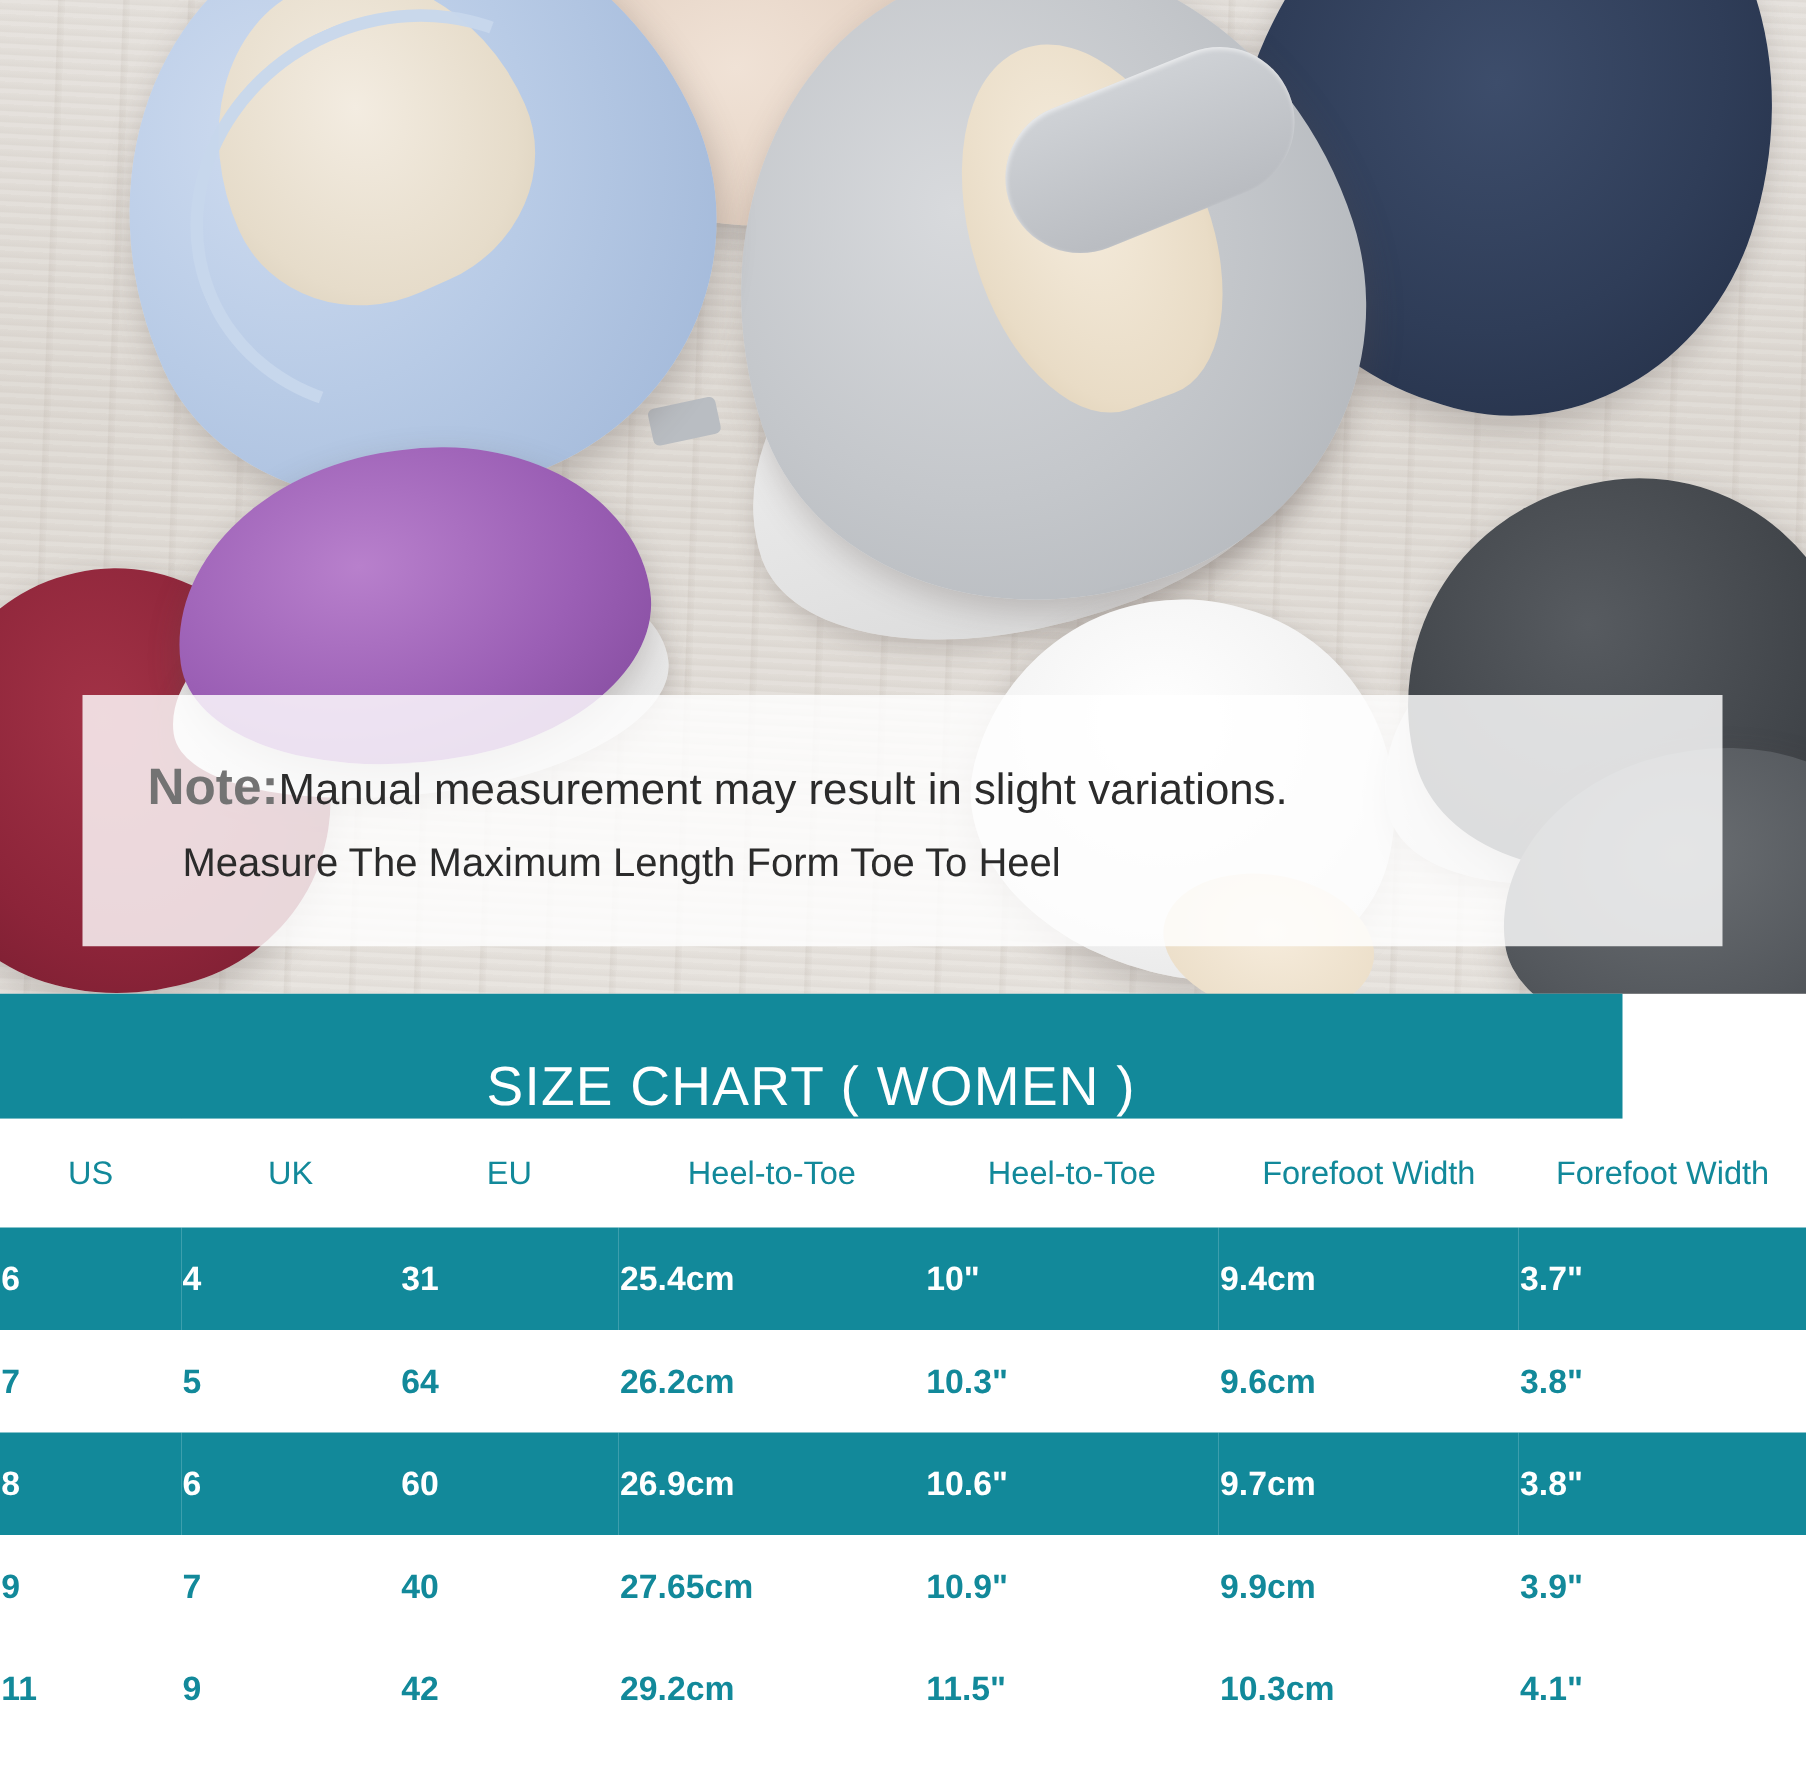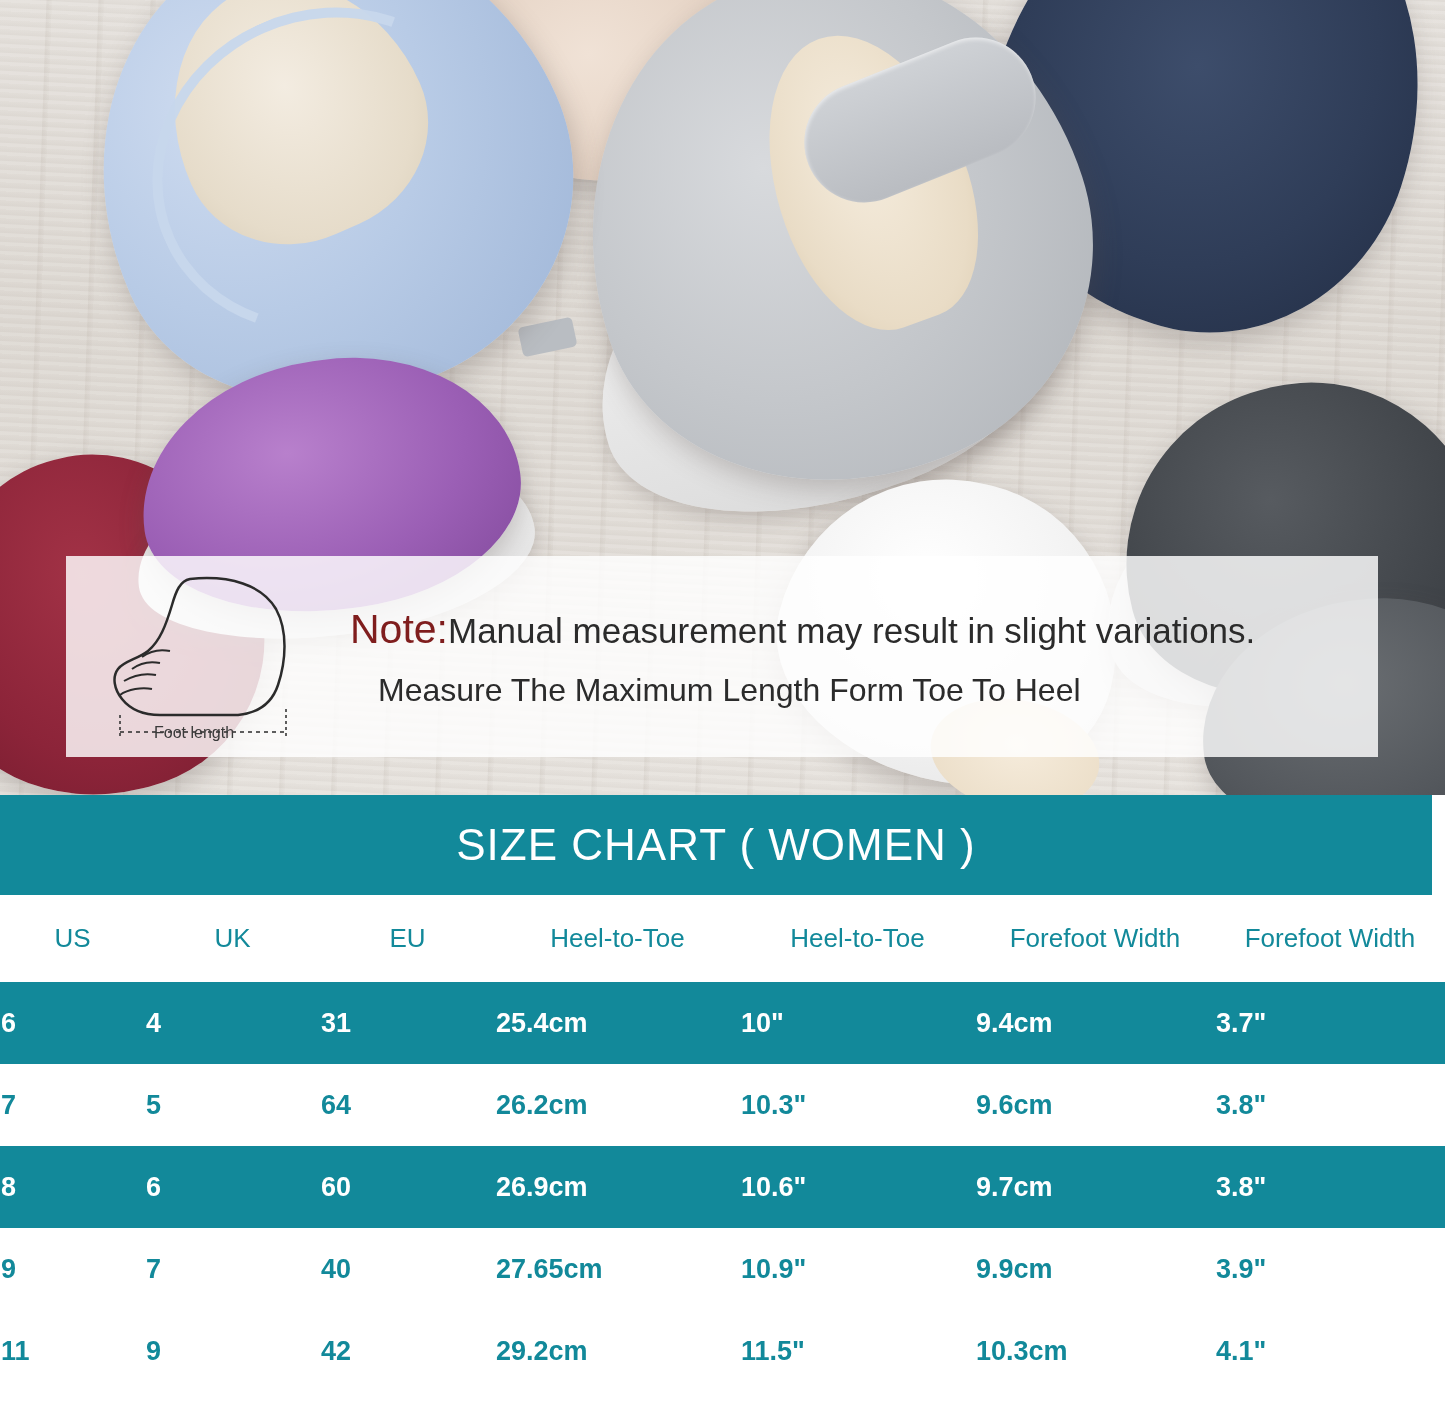--- a/index.html
+++ b/index.html
@@ -223,22 +223,22 @@
     flex: 1 1 auto;
     padding-left: 28px;
   }
   .note-line1 {
     font-size: 35px;
     color: #2b2b2b;
     white-space: nowrap;
     line-height: 1.25;
   }
   .note-line1 .note-strong {
-    color: #7f1d1d;
-    font-weight: normal;
+    color: #737373;
+    font-weight: bold;
     font-size: 41px;
     text-align: center;
   }
   .note-line2 {
     font-size: 32px;
     color: #2b2b2b;
     margin-top: 16px;
     white-space: nowrap;
     margin-left: 28px;
   }
@@ -250,25 +250,25 @@
     color: #3a3a3a;
     background: rgba(255,255,255,0.0);
     padding: 0 6px;
   }
 
   
   .chart-title-bar {
     position: absolute;
     left: 0;
     top: 795px;
-    width: 1432px;
+    width: 1298px;
     height: 100px;
     background: #12899a;
     display: flex;
-    align-items: center;
+    align-items: flex-end;
     justify-content: center;
   }
   .chart-title {
     color: #ffffff;
     font-size: 44px;
     letter-spacing: 1px;
   }
 
   table.size-chart {
     position: absolute;
@@ -332,35 +332,20 @@
   <div class="slip s-purple"></div>
 
   <div class="slip s-white"></div>
   <div class="s-white-inner"></div>
 
   <div class="sole s-dark-sole"></div>
   <div class="slip s-dark"></div>
   <div class="slip s-dark2"></div>
 
   <div class="note-banner">
-    <div class="foot-figure">
-      <svg width="232" height="175" viewBox="0 0 232 175">
-        <path d="M100 10 C140 6 172 16 186 40 C198 62 196 92 188 116 C182 134 168 144 148 146
-                 L70 146 C52 146 40 140 32 130 C24 120 22 108 28 100
-                 C34 92 48 90 58 82 C70 72 76 56 82 36 C86 22 90 12 100 10 Z" fill="none" stroke="#2b2b2b" stroke-width="2.5"></path>
-        <path d="M30 126 C38 120 52 118 62 120" fill="none" stroke="#2b2b2b" stroke-width="2"></path>
-        <path d="M34 112 C44 106 56 104 66 106" fill="none" stroke="#2b2b2b" stroke-width="2"></path>
-        <path d="M42 100 C50 94 60 92 70 94" fill="none" stroke="#2b2b2b" stroke-width="2"></path>
-        <path d="M52 88 C60 82 70 80 80 82" fill="none" stroke="#2b2b2b" stroke-width="2"></path>
-        <line x1="30" y1="146" x2="30" y2="168" stroke="#2b2b2b" stroke-width="1.5" stroke-dasharray="3,3"></line>
-        <line x1="196" y1="140" x2="196" y2="168" stroke="#2b2b2b" stroke-width="1.5" stroke-dasharray="3,3"></line>
-        <line x1="30" y1="163" x2="196" y2="163" stroke="#2b2b2b" stroke-width="1.5" stroke-dasharray="4,4"></line>
-      </svg>
-      <div class="foot-caption">Foot length</div>
-    </div>
     <div class="note-text">
       <div class="note-line1">
         <span class="note-strong">Note:</span><span>Manual measurement may result in slight variations.</span>
       </div>
       <div class="note-line2">Measure The Maximum Length Form Toe To Heel</div>
     </div>
   </div>
 </div>
 
 <div class="chart-title-bar">

